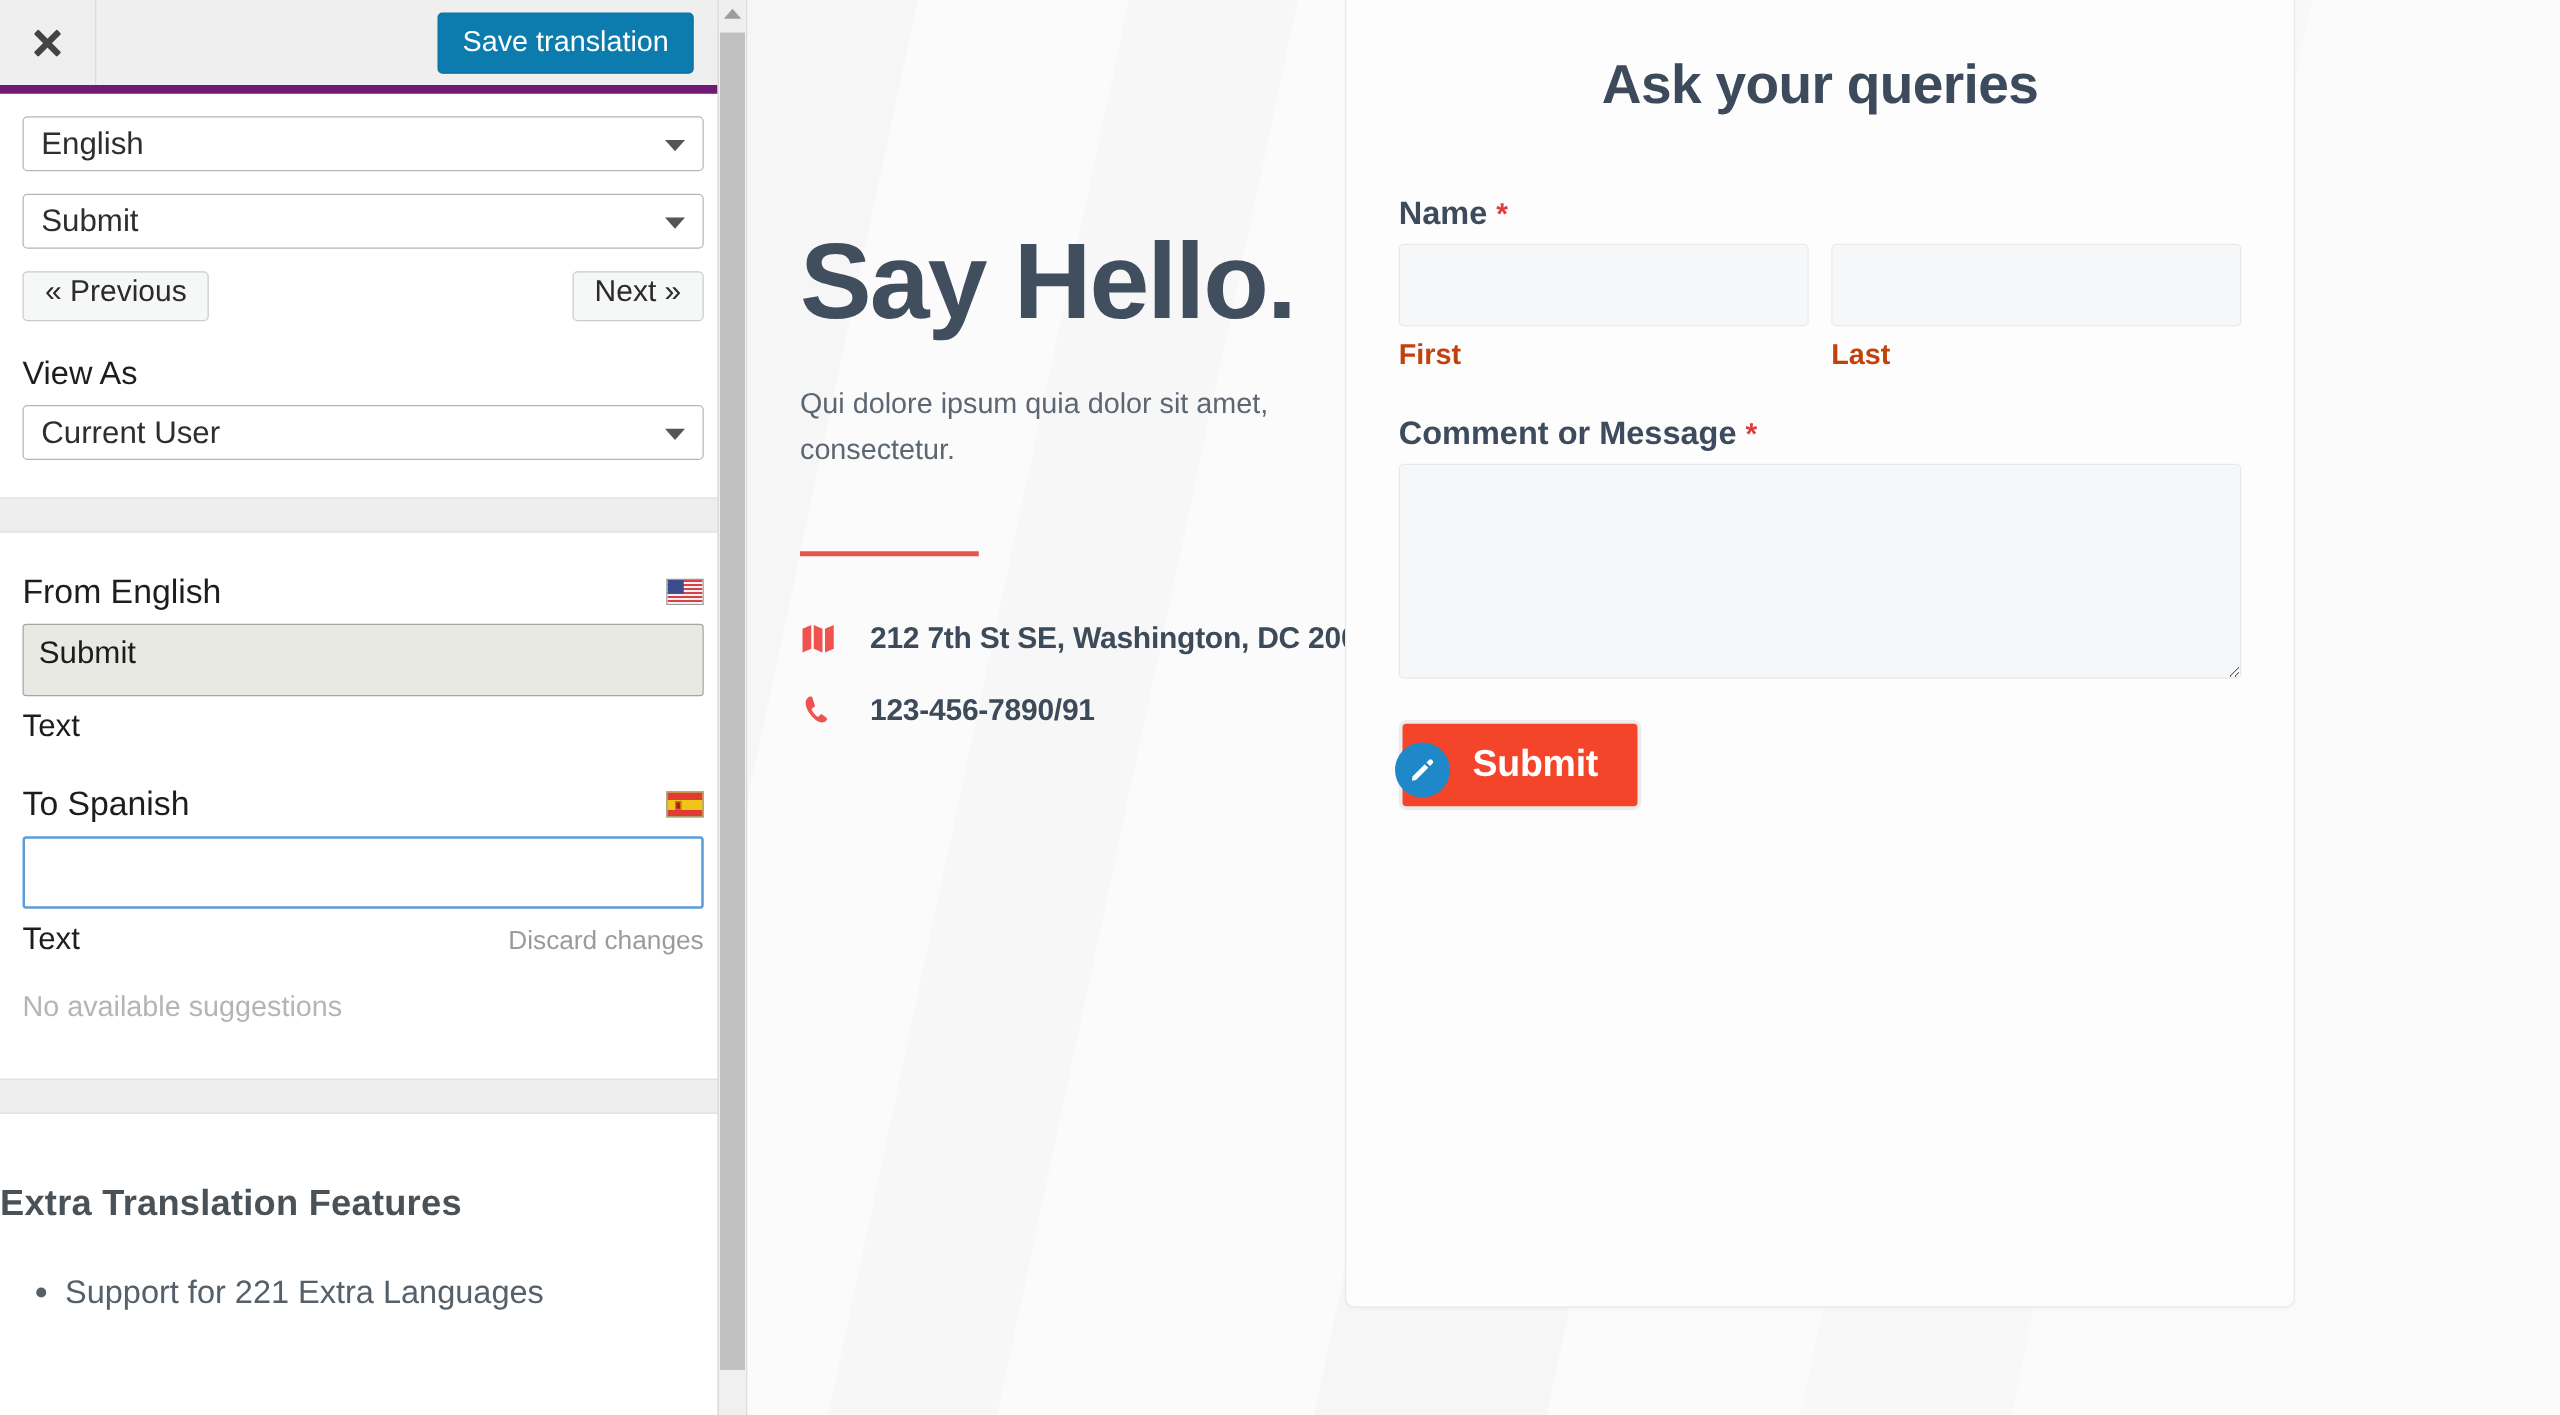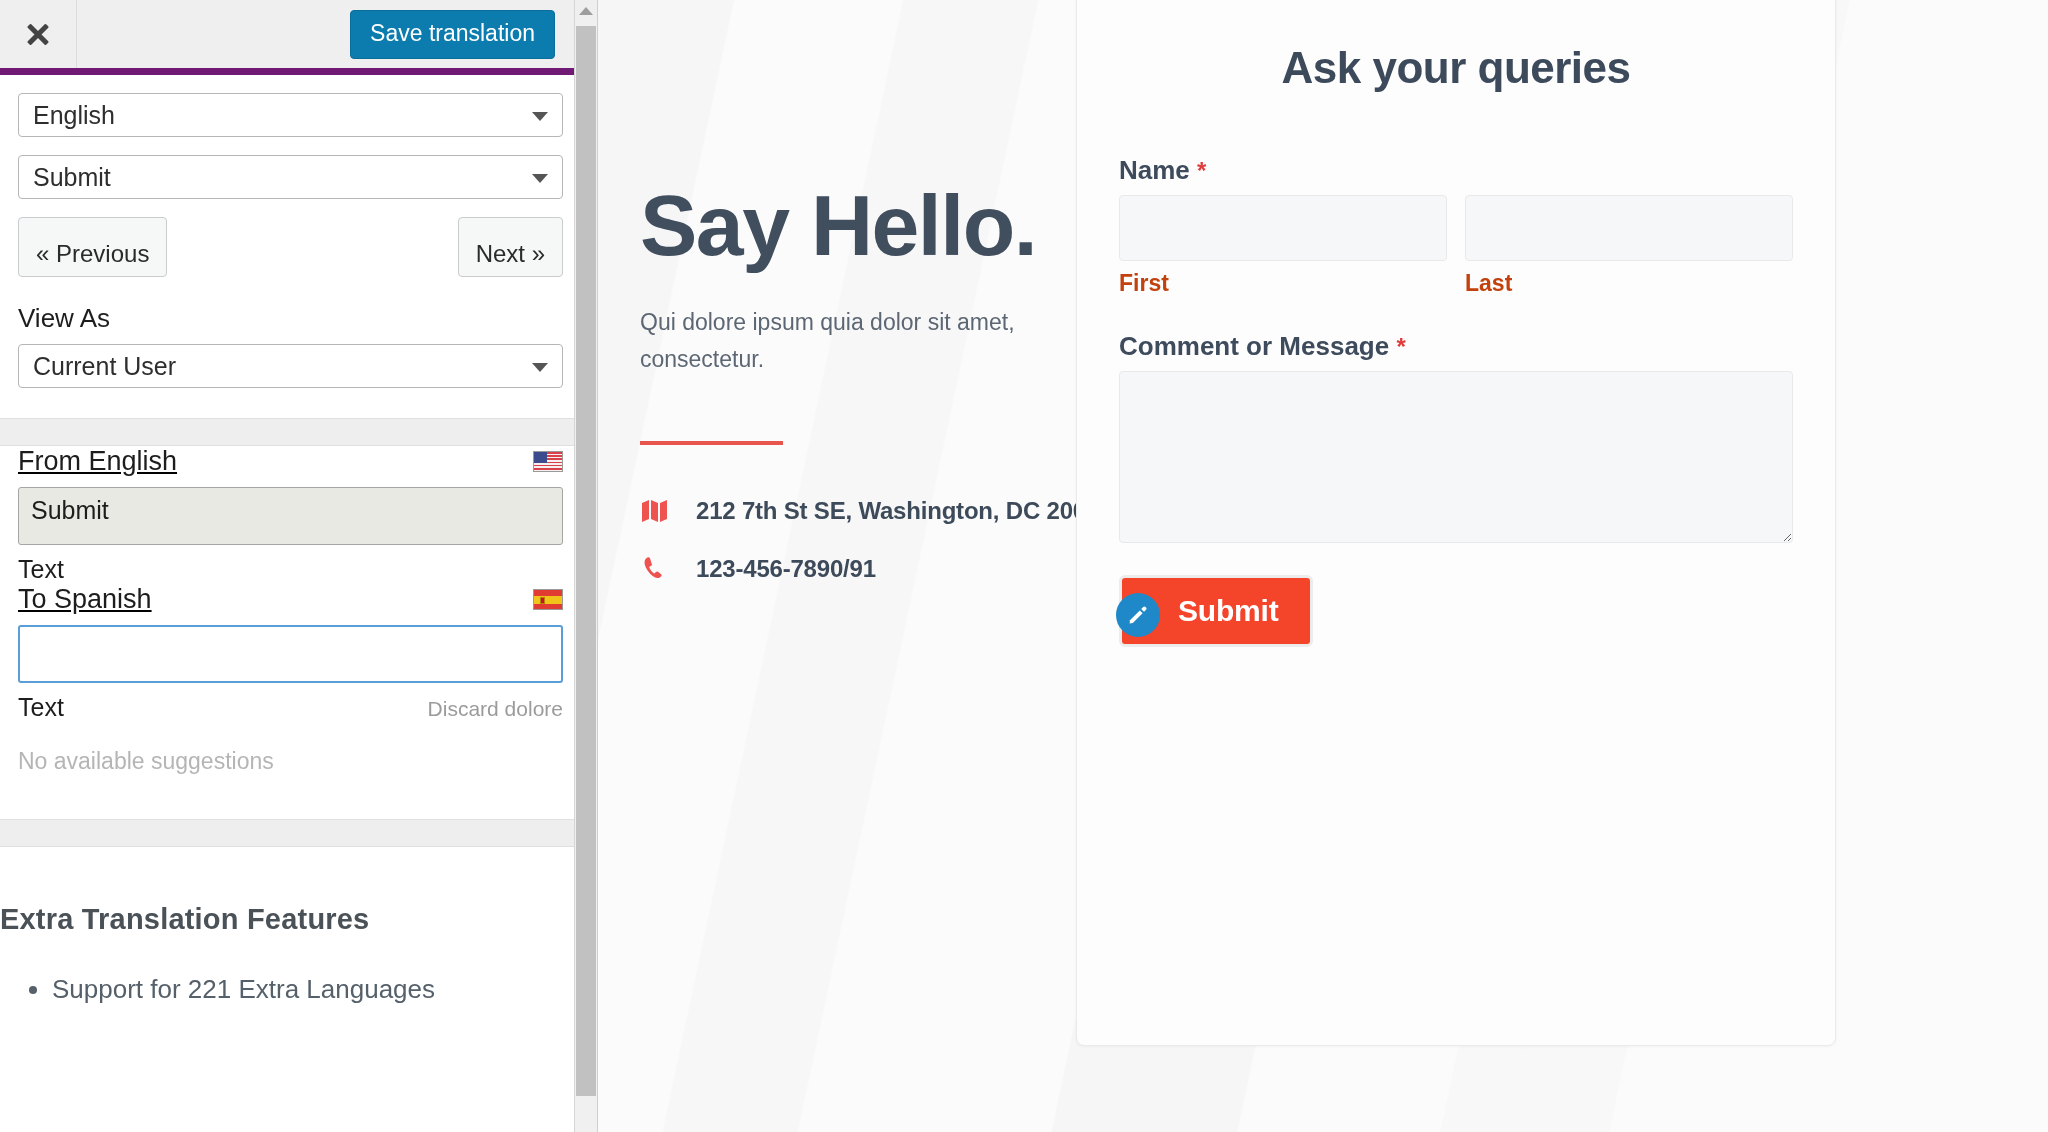--- a/index.html
+++ b/index.html
@@ -98,21 +98,21 @@
     display: flex; justify-content: space-between;
     margin-top: 18px;
     width: 545px;
   }
   .nav-btn {
     background: #f6f7f7;
     border: 1px solid #c8cccf;
     border-radius: 4px;
     font-size: 24px;
     color: #2b2b2b;
-    padding: 24px 17px 10px 17px;
+    padding: 4px 17px 10px 17px;
     line-height: 1;
     cursor: pointer;
     font-family: "Liberation Sans", sans-serif;
   }
 
   .field-label {
     font-size: 26px;
     color: #1d1d1d;
     margin-top: 26px;
   }
@@ -123,21 +123,21 @@
     border-top: 1px solid #e0e0e0;
     border-bottom: 1px solid #e0e0e0;
     margin-top: 30px;
   }
 
   .tx-section { padding: 0 18px; }
 
   .lang-head {
     display: flex; align-items: center; justify-content: space-between;
     width: 545px;
-    text-decoration: underline;
+    margin-top: 32px;
   }
   .lang-head .lang-title { font-size: 27px; color: #1d1d1d; }
 
   .flag { width: 30px; height: 21px; border: 1px solid #9a9a9a; position: relative; overflow: hidden; display:block;}
   .flag-us { background: #ffffff; }
   .flag-us .stripes {
     position: absolute; inset: 0;
     background: repeating-linear-gradient(to bottom,
       #d9414a 0, #d9414a 1.6px, #f6f0f0 1.6px, #f6f0f0 3.2px);
   }
@@ -392,21 +392,21 @@
           <span class="lang-title">To Spanish</span>
           <span class="flag flag-es">
             <span class="band-top"></span>
               <span class="band-bot"></span>
               <span class="crest"></span>
           </span>
         </div>
         <textarea class="ta ta-dst" placeholder="" style=""></textarea>
         <div class="meta-row">
           <span class="meta-left">Text</span>
-          <span class="meta-right">Discard dolore</span>
+          <span class="meta-right">Discard changes</span>
         </div>
 
         <div class="no-suggestions">No available suggestions</div>
       </div>
 
       <div class="sep" style="margin-top:44px;"></div>
 
       <div>
         <div class="extra-title">Extra Translation Features</div>
         <ul class="extra-list">

